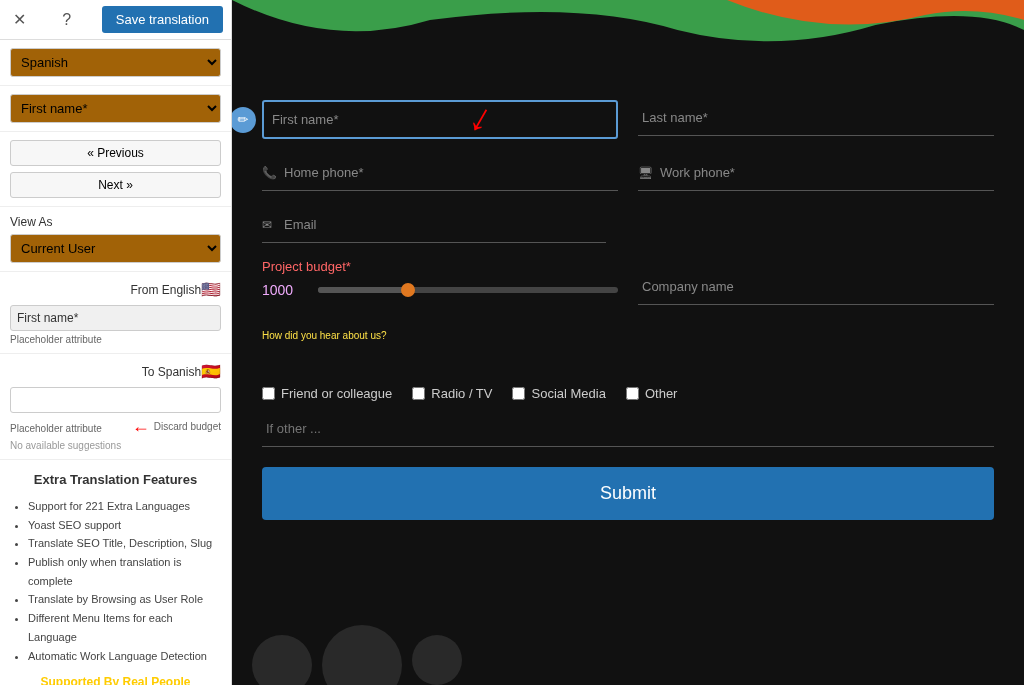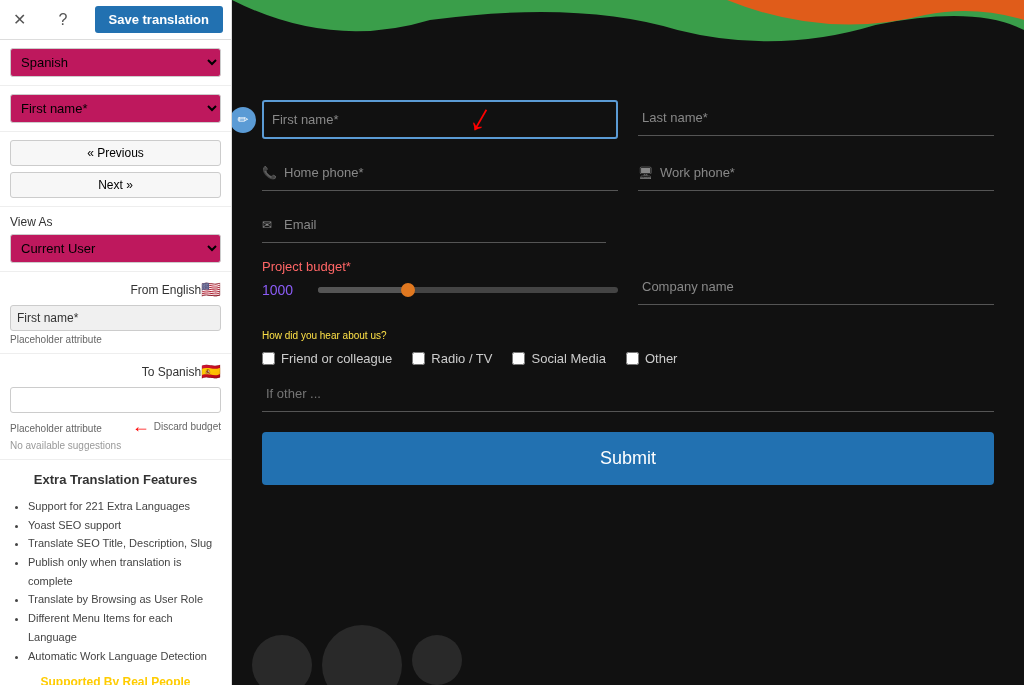--- a/index.html
+++ b/index.html
@@ -36,35 +36,34 @@
     }
 
     .save-btn {
       background: #2271b1;
       color: #fff;
       border: none;
       padding: 6px 14px;
       border-radius: 3px;
       cursor: pointer;
       font-size: 13px;
-      font-weight: bold;
     }
 
     .panel-section {
       padding: 8px 10px;
       border-bottom: 1px solid #eee;
     }
 
     .select-field {
       width: 100%;
       padding: 5px 6px;
       border: 1px solid #ccc;
       border-radius: 3px;
       font-size: 13px;
-      background: #be185d;
+      background: #a16207;
       cursor: pointer;
     }
 
     .btn-row {
       display: flex;
       gap: 6px;
       padding: 8px 10px;
       border-bottom: 1px solid #eee;
       flex-direction: column;
     }
@@ -314,21 +313,21 @@
       color: #f66;
     }
 
     .budget-row {
       display: flex;
       align-items: center;
       gap: 16px;
     }
 
     .budget-value {
-      color: #8b5cf6;
+      color: #f0abfc;
       font-size: 14px;
       min-width: 40px;
     }
 
     .slider-container {
       flex: 1;
       position: relative;
       height: 6px;
     }
 
@@ -377,20 +376,21 @@
       gap: 20px;
       flex-wrap: wrap;
     }
 
     .checkbox-item {
       display: flex;
       align-items: center;
       gap: 6px;
       color: #ccc;
       font-size: 13px;
+      margin-top: 35px;
     }
 
     .checkbox-item input[type="checkbox"] {
       accent-color: #555;
     }
 
     .if-other-field {
       width: 100%;
       background: transparent;
       border: none;

